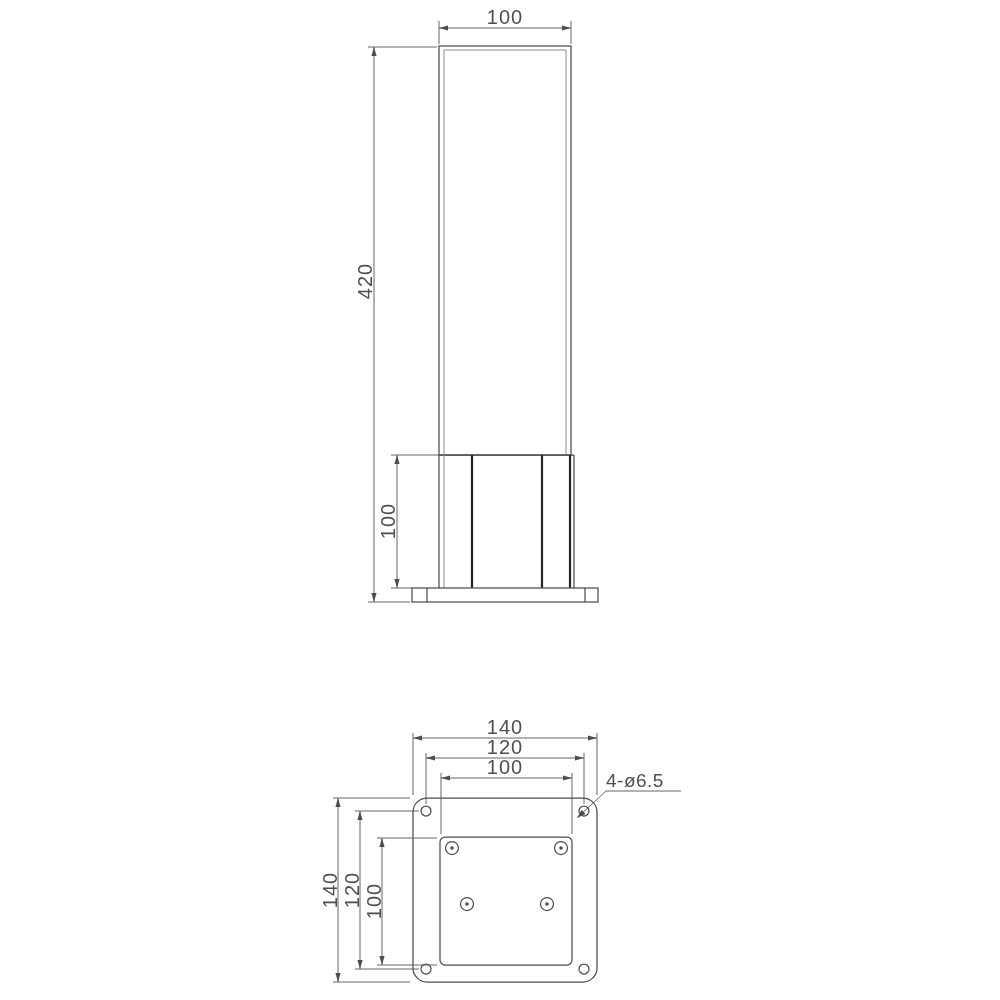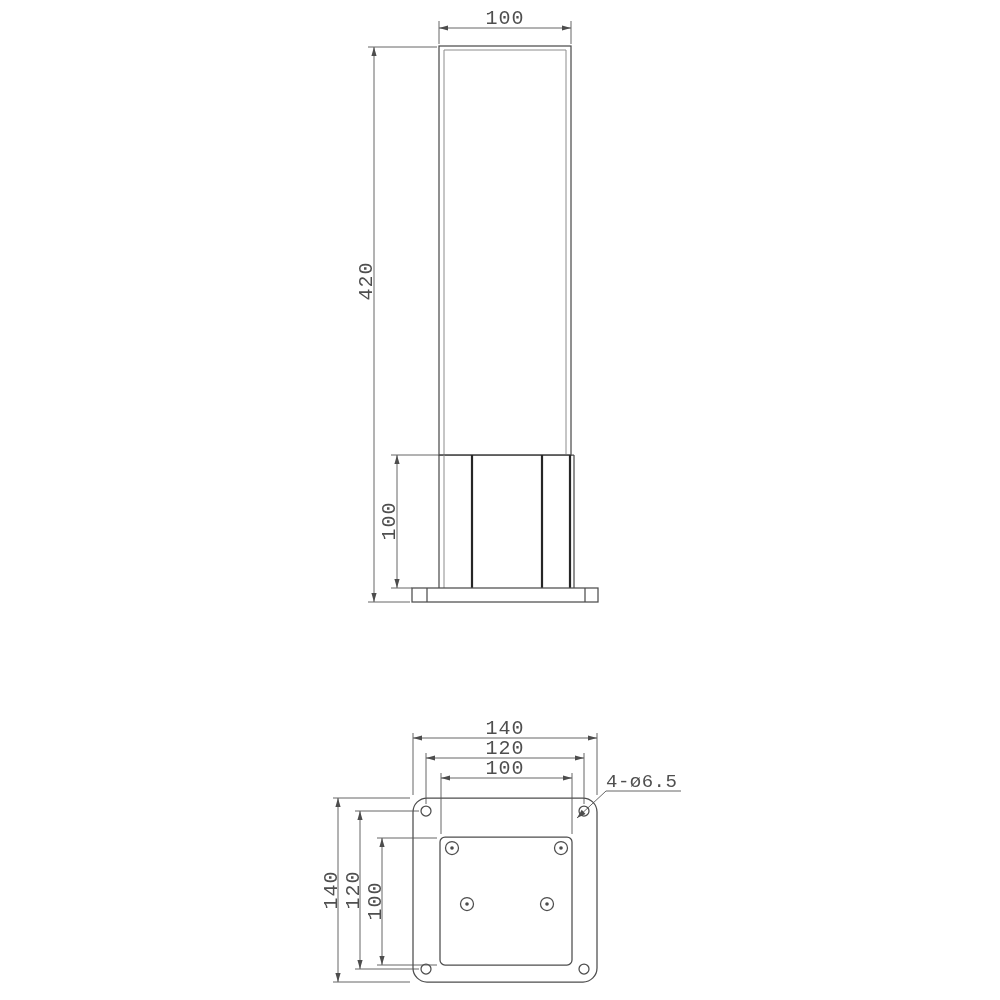--- a/index.html
+++ b/index.html
@@ -1,17 +1,17 @@
 <!DOCTYPE html>
 <html><head>
 <meta charset="utf-8">
 <style>
   html,body{margin:0;padding:0;background:#ffffff;}
   .canvas{position:relative;width:896px;height:1000px;background:#ffffff;overflow:hidden;
-          font-family:Liberation Mono, monospace;}
+          font-family:Liberation Sans, sans-serif;}
   svg{position:absolute;left:0;top:0;}
   .geo{fill:none;stroke:#4d4d4d;stroke-width:1.25;}
   .geo-light{fill:none;stroke:#8c8c8c;stroke-width:1;}
   .geo-heavy{fill:none;stroke:#262626;stroke-width:2.2;}
   .dim{fill:none;stroke:#565656;stroke-width:0.9;}
   .arr{fill:#4d4d4d;stroke:none;}
   text{fill:#4f4f4f;font-size:20px;letter-spacing:1px;}
   .callout{font-size:19px;letter-spacing:0.5px;}
 </style>
 </head>

